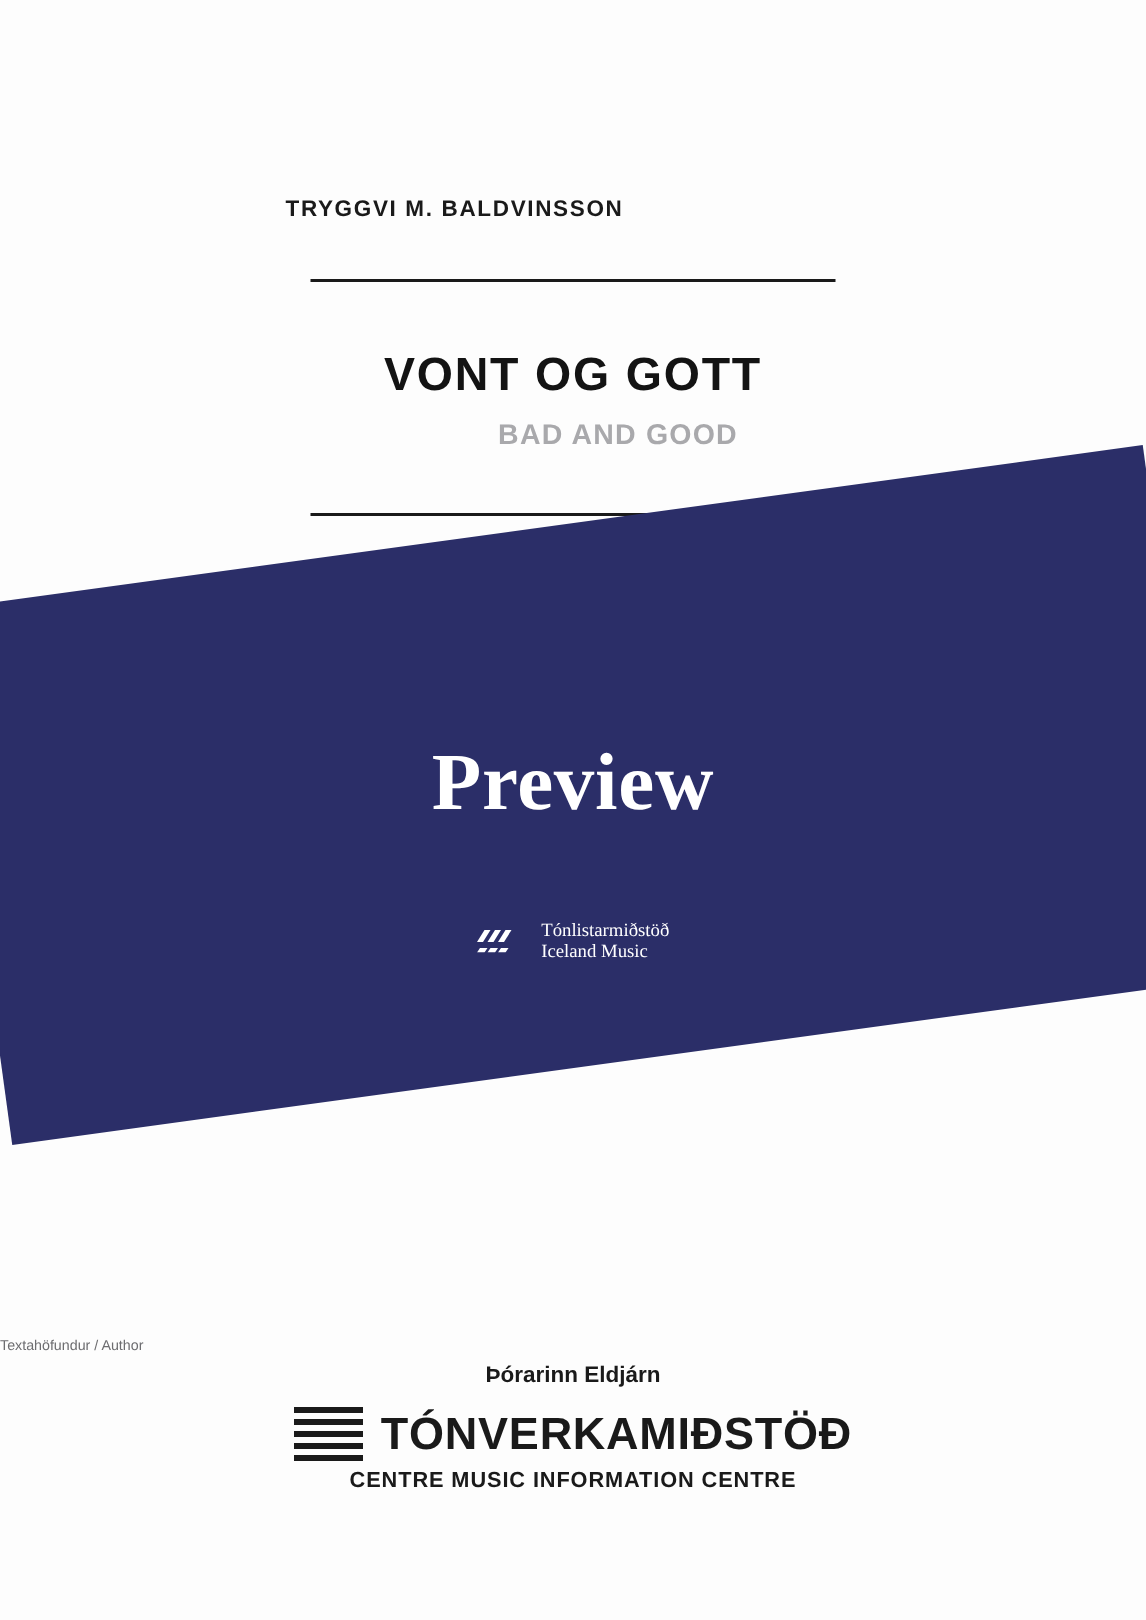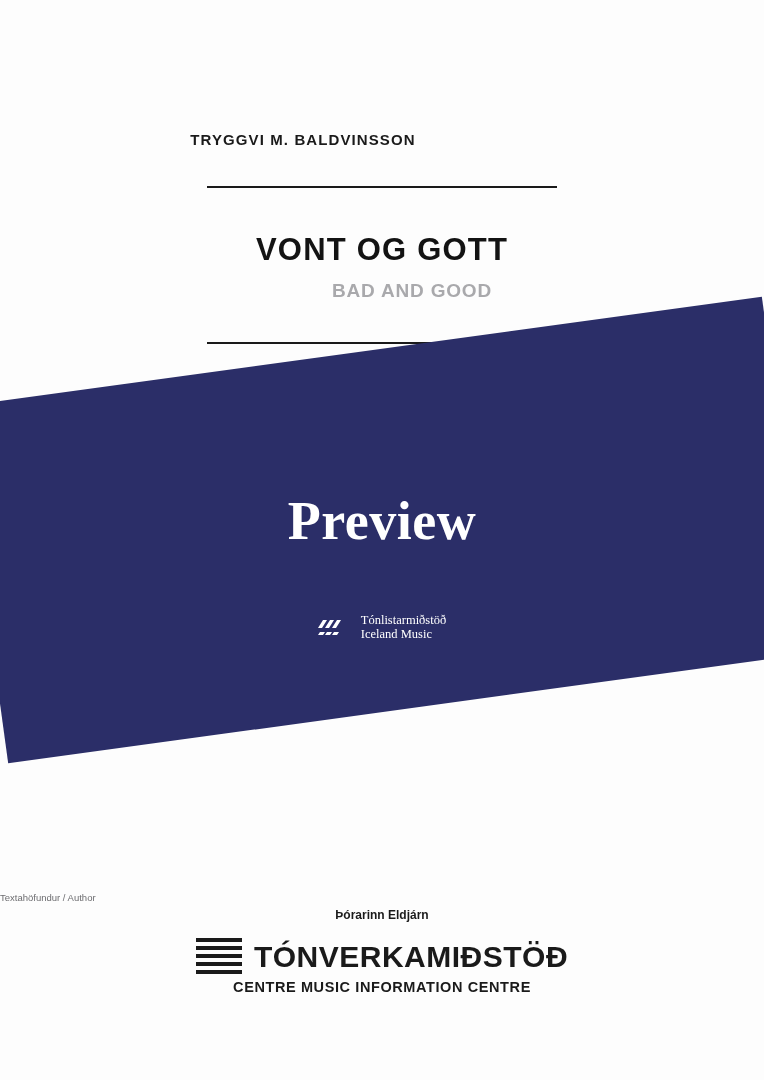--- a/index.html
+++ b/index.html
@@ -150,21 +150,21 @@
     text-align: left;
     font-size: 9.5px;
     color: #6d6d70;
   }
   .credit-name {
     position: absolute;
     top: 908px;
     left: 0;
     width: 764px;
     text-align: center;
-    font-size: 12px;
+    font-size: 15px;
     font-weight: bold;
     color: #1a1a1a;
   }
 
   
   .pub {
     position: absolute;
     top: 938px;
     left: 0;
     width: 764px;

